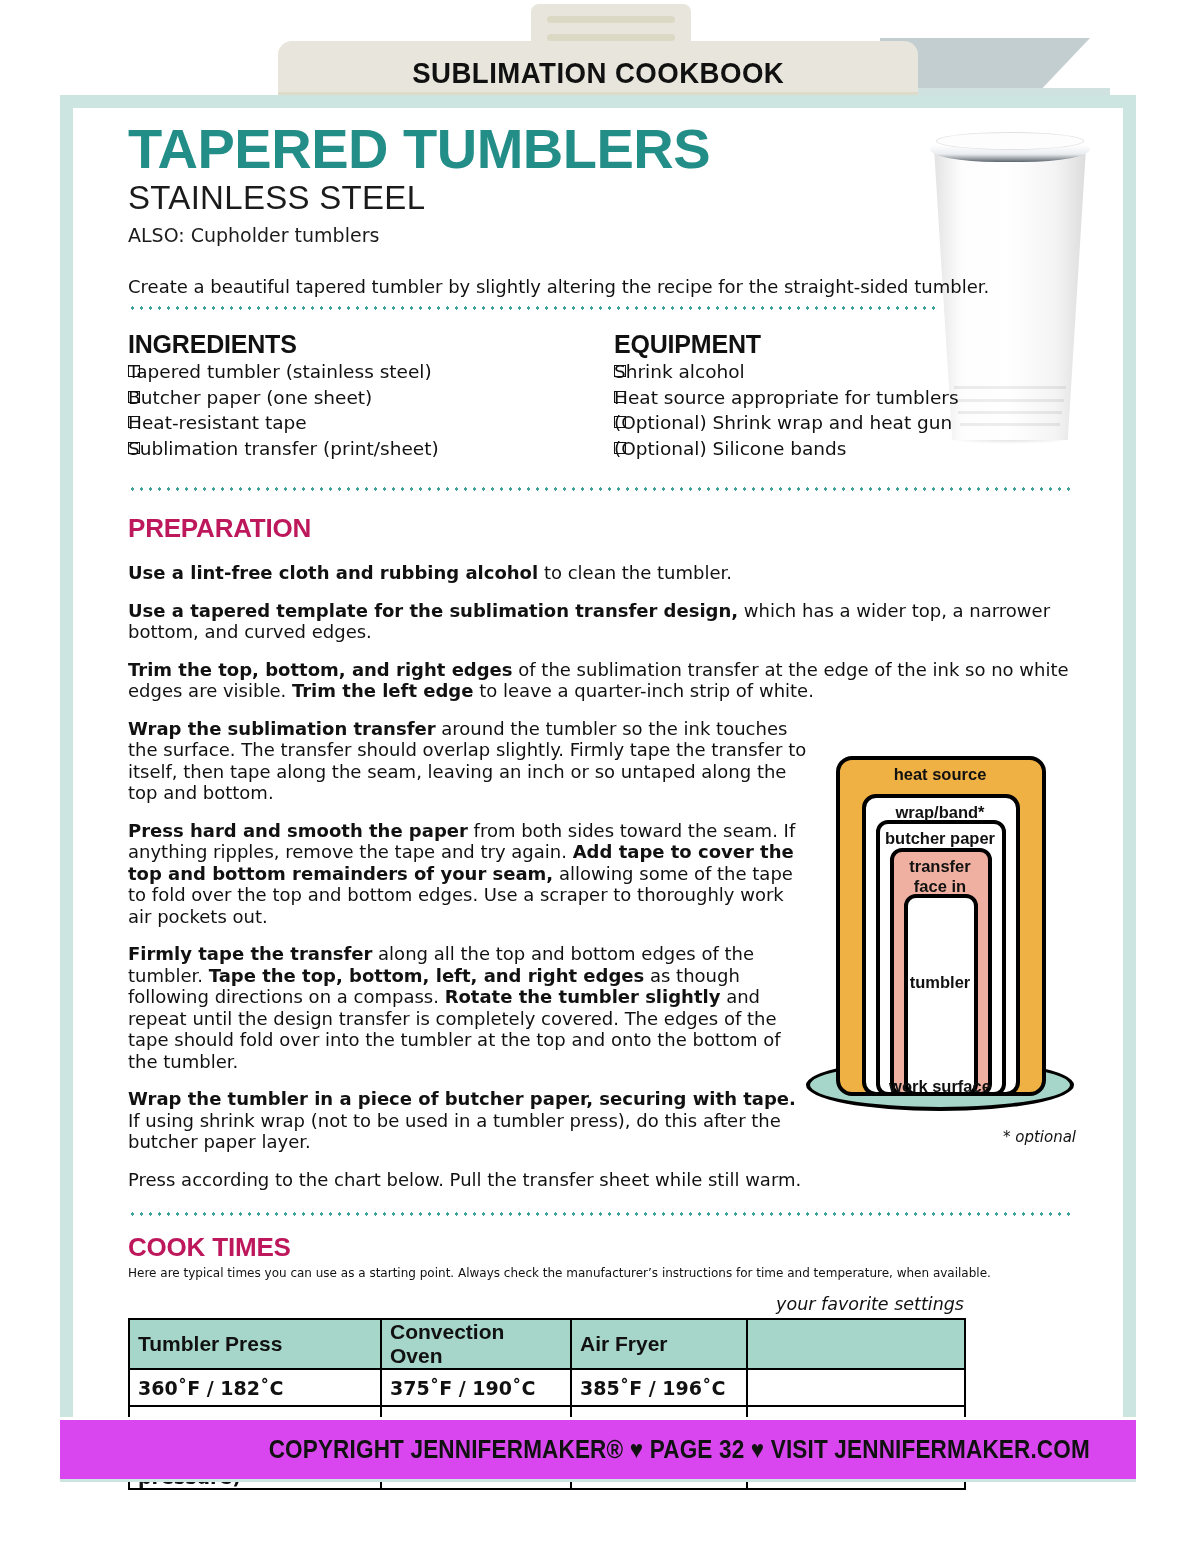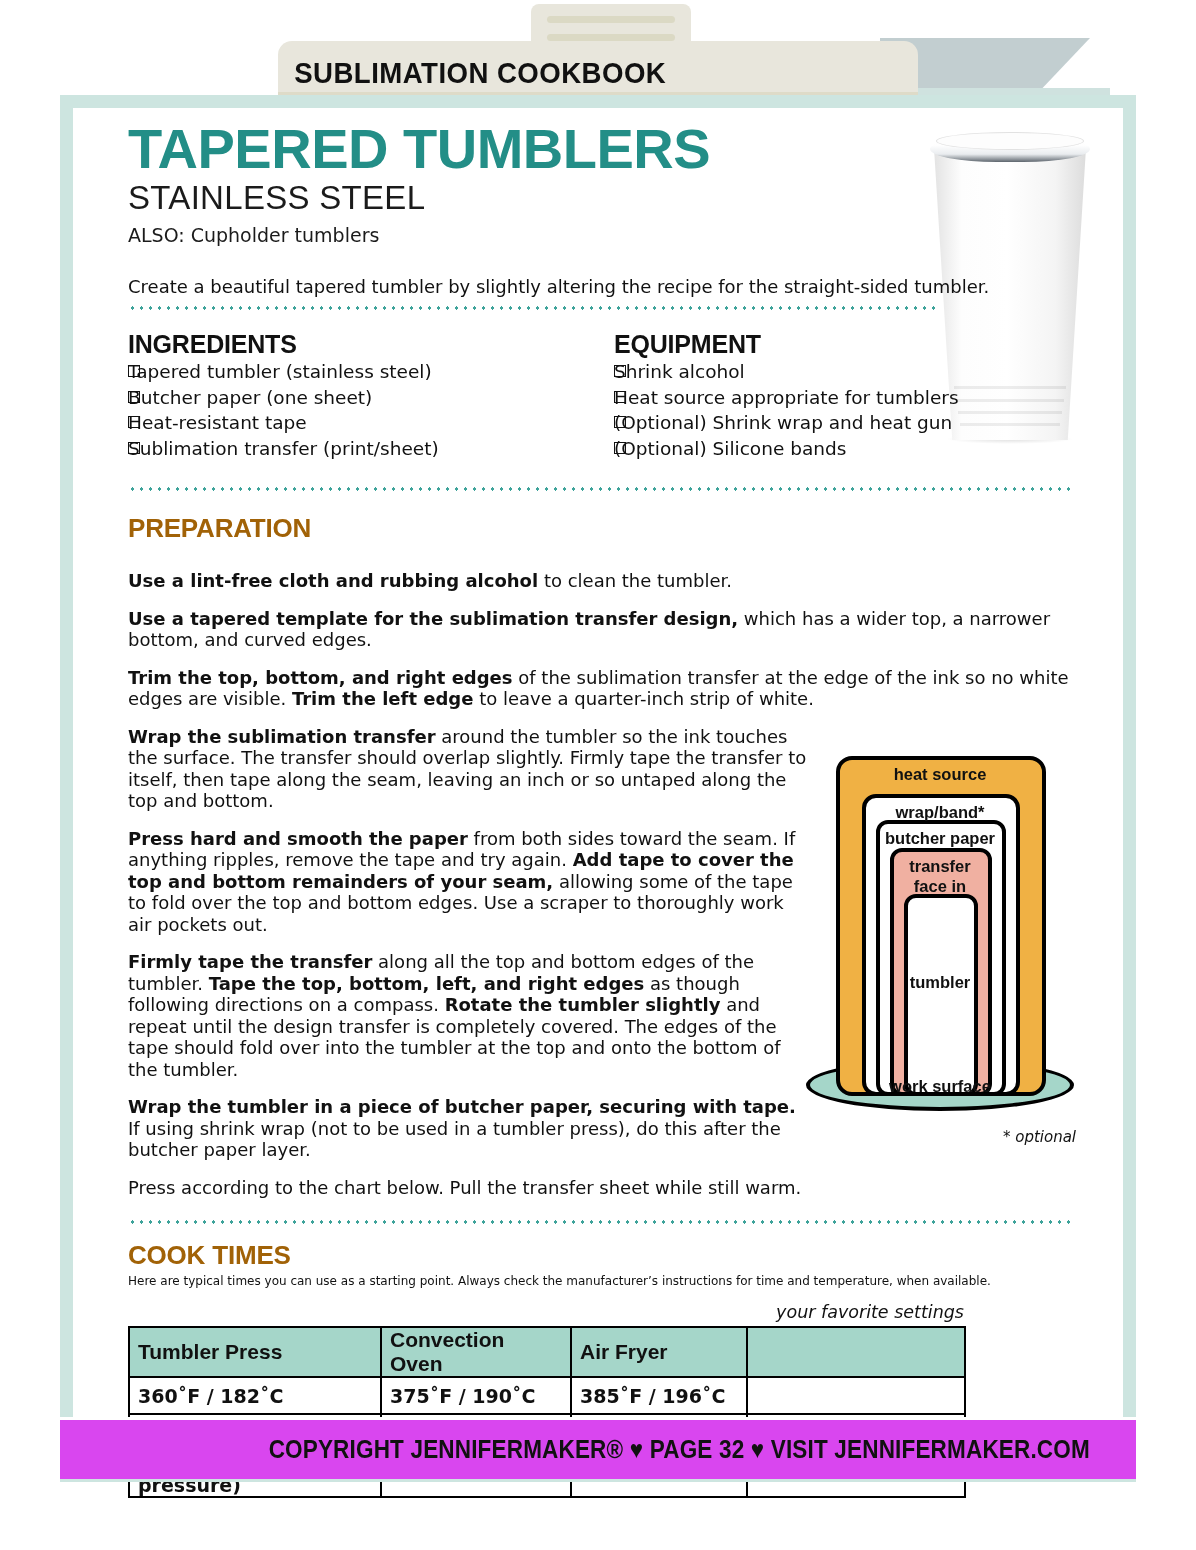--- a/index.html
+++ b/index.html
@@ -42,21 +42,21 @@
     background: #dbd9c4; border-radius: 4px;
   }
   .tab-small .ln1 { top: 12px; }
   .tab-small .ln2 { top: 30px; }
   .tab-main {
     position: absolute;
     left: 278px; top: 41px;
     width: 640px; height: 64px;
     background: #e8e6dc;
     border-radius: 14px 14px 0 0;
-    display: flex; align-items: center; 
+    display: flex; align-items: center; justify-content: center;
   }
   .tab-main-title {
     font-family: "Liberation Sans", sans-serif;
     font-weight: bold;
     font-size: 30px;
     letter-spacing: .5px;
     color: #111;
     transform: scaleX(.92);
   }
   .tab-strip {
@@ -134,21 +134,21 @@
     font-size: 18.5px; line-height: 22.5px; color: #111;
     position: relative; margin-bottom: 3px;
   }
   ul.chk li .box {
     position: absolute; left: 0; top: 4px;
     width: 12px; height: 12px; border: 1.6px solid #111;
   }
 
   h2.sec-lg {
     font-family: "Liberation Sans", sans-serif;
-    font-weight: bold; font-size: 26px; color: #a16207;
+    font-weight: bold; font-size: 26px; color: #be185d;
     letter-spacing: -.2px;
   }
 
   .prep-wrap { position: relative; }
   .prep-body { width: 680px; }
   .prep-body.wide { width: 948px; }
   .p {
     font-size: 18px; line-height: 21.5px; color: #111;
     margin-top: 16px;
   }
@@ -308,21 +308,21 @@
         </ul>
       </div>
     </div>
 
     <div class="dotline" style="margin-top:24px"></div>
 
     <div class="prep-wrap">
       <h2 class="sec-lg" style="margin-top:22px">PREPARATION</h2>
 
       <div class="prep-body wide">
-        <p class="p" style="margin-top:26px">
+        <p class="p" style="margin-top:18px">
           <b>Use a lint-free cloth and rubbing alcohol</b><span> to clean the tumbler.</span>
         </p>
         <p class="p">
           <b>Use a tapered template for the sublimation transfer design,</b><span> which has a wider top, a narrower bottom, and curved edges.</span>
         </p>
         <p class="p">
           <b>Trim the top, bottom, and right edges</b><span> of the sublimation transfer at the edge of the ink so no white edges are visible. </span><b>Trim the left edge</b><span> to leave a quarter-inch strip of white.</span>
         </p>
       </div>
 

